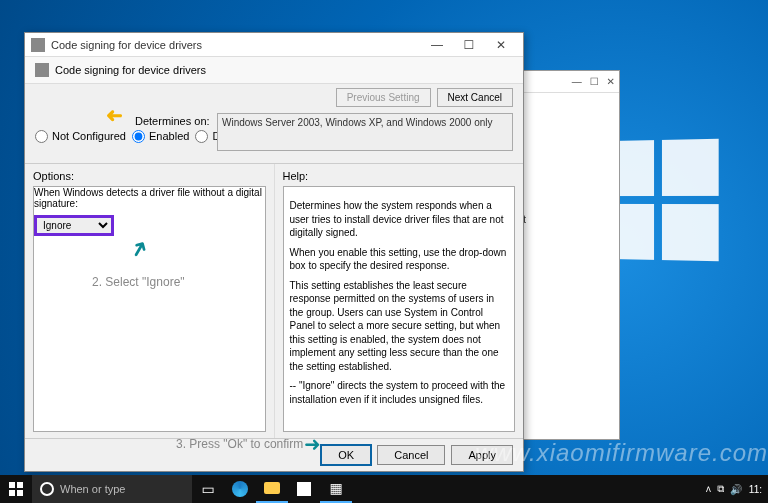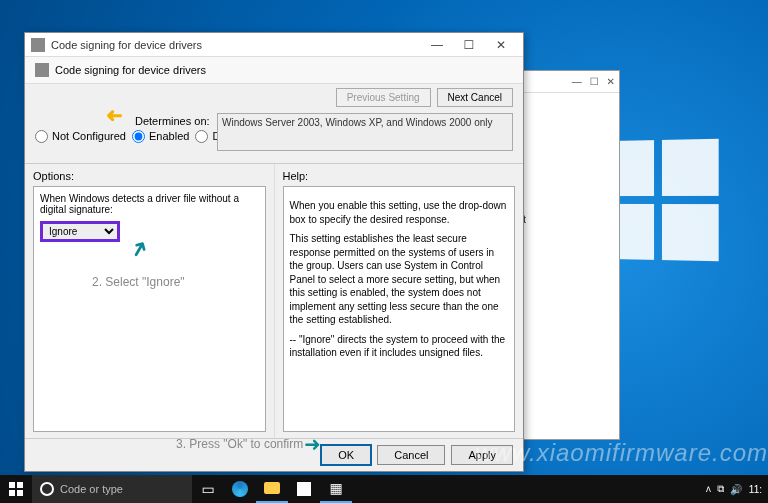--- a/index.html
+++ b/index.html
@@ -63,21 +63,21 @@
   .radio input{margin:0;}
   .comment-area{flex:1;}
   .field-row{display:flex;gap:6px;margin-bottom:4px;}
   .field-row label{width:76px;font-size:11px;padding-top:2px;}
   .textbox{flex:1;border:1px solid #aaa;background:#fff;height:40px;padding:2px;font-size:10px;}
   .supported{flex:1;border:1px solid #aaa;background:#eee;height:38px;padding:3px 4px;font-size:10px;color:#333;}
   .split{display:flex;flex:1;border-top:1px solid #ccc;margin:4px 0 0 0;min-height:0;}
   .split-left,.split-right{flex:1;padding:6px 8px;display:flex;flex-direction:column;min-width:0;}
   .split-right{border-left:1px solid #ddd;}
   .col-label{font-size:11px;margin-bottom:4px;}
-  .optbox{flex:1;border:1px solid #aaa;background:#fff;padding:6px;font-size:10px;}
+  .optbox{flex:1;border:1px solid #aaa;background:#fff;font-size:10px;}
   .helpbox{flex:1;border:1px solid #aaa;background:#fff;padding:6px;font-size:10px;overflow-y:auto;line-height:1.35;}
   .helpbox p{margin:6px 0;}
   select.ignore{border:3px solid #6d28d9;font-size:10px;padding:1px 2px;width:80px;background:#eee;}
   .btnrow{display:flex;justify-content:flex-end;gap:6px;padding:6px 10px;border-top:1px solid #ccc;}
   .btn{border:1px solid #888;background:#e8e8e8;padding:3px 16px;font-size:11px;}
   .btn.primary{border:1px solid #0a64a4;outline:1px solid #0a64a4;}
   
   .anno-arrow-y{position:absolute;left:106px;top:103px;font-size:20px;color:#f5b301;
                 font-weight:bold;transform:scaleX(-1);}
   .anno2{position:absolute;left:92px;top:275px;color:#888;font-size:12px;}
@@ -171,20 +171,21 @@
       <div class="optbox">
         <div style="margin-bottom:6px;">When Windows detects a driver file without a digital signature:</div>
         <select class="ignore">
           <option>Ignore</option>
         </select>
       </div>
     </div>
     <div class="split-right">
       <div class="col-label">Help:</div>
       <div class="helpbox">
+        <p>Determines how the system responds when a user tries to install device driver files that are not digitally signed.</p>
         <p>When you enable this setting, use the drop-down box to specify the desired response.</p>
         <p>This setting establishes the least secure response permitted on the systems of users in the group. Users can use System in Control Panel to select a more secure setting, but when this setting is enabled, the system does not implement any setting less secure than the one the setting established.</p>
         <p>--   "Ignore" directs the system to proceed with the installation even if it includes unsigned files.</p>
 
       </div>
     </div>
   </div>
   <div class="btnrow">
     <button class="btn primary">OK</button>
     <button class="btn">Cancel</button>
@@ -204,21 +205,21 @@
   <div class="tb-start">
     <svg width="14" height="14" viewBox="0 0 14 14">
         <rect x="0" y="0" width="6" height="6" fill="#fff"></rect>
         <rect x="8" y="0" width="6" height="6" fill="#fff"></rect>
         <rect x="0" y="8" width="6" height="6" fill="#fff"></rect>
         <rect x="8" y="8" width="6" height="6" fill="#fff"></rect>
       </svg>
   </div>
   <div class="tb-search">
     <div class="cortana-ico"></div>
-    <span>Code or type</span>
+    <span>When or type</span>
   </div>
   <div class="tb-item">▭</div>
   <div class="tb-item">
       <div class="edge-ico"></div>
     </div>
   <div class="tb-item active">
       <div class="folder-ico"></div>
     </div>
   <div class="tb-item">
       <div class="store-ico"></div>

